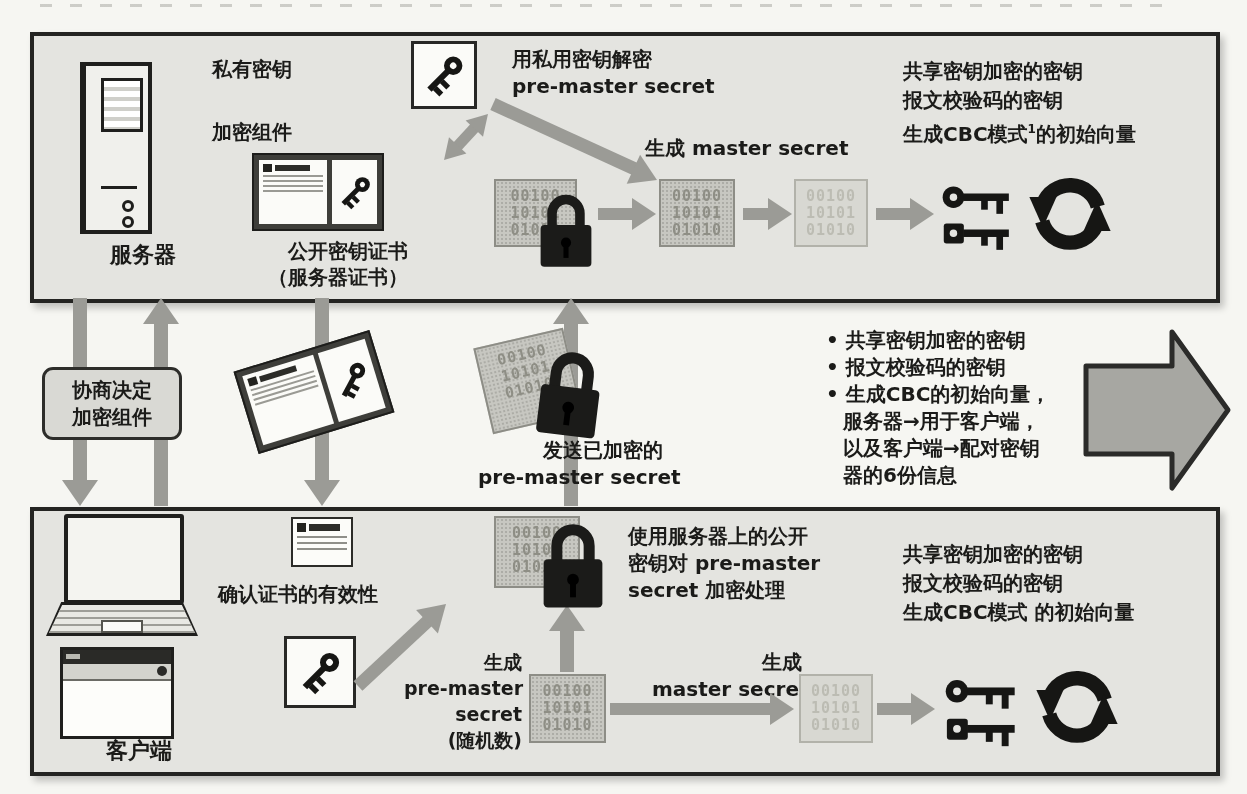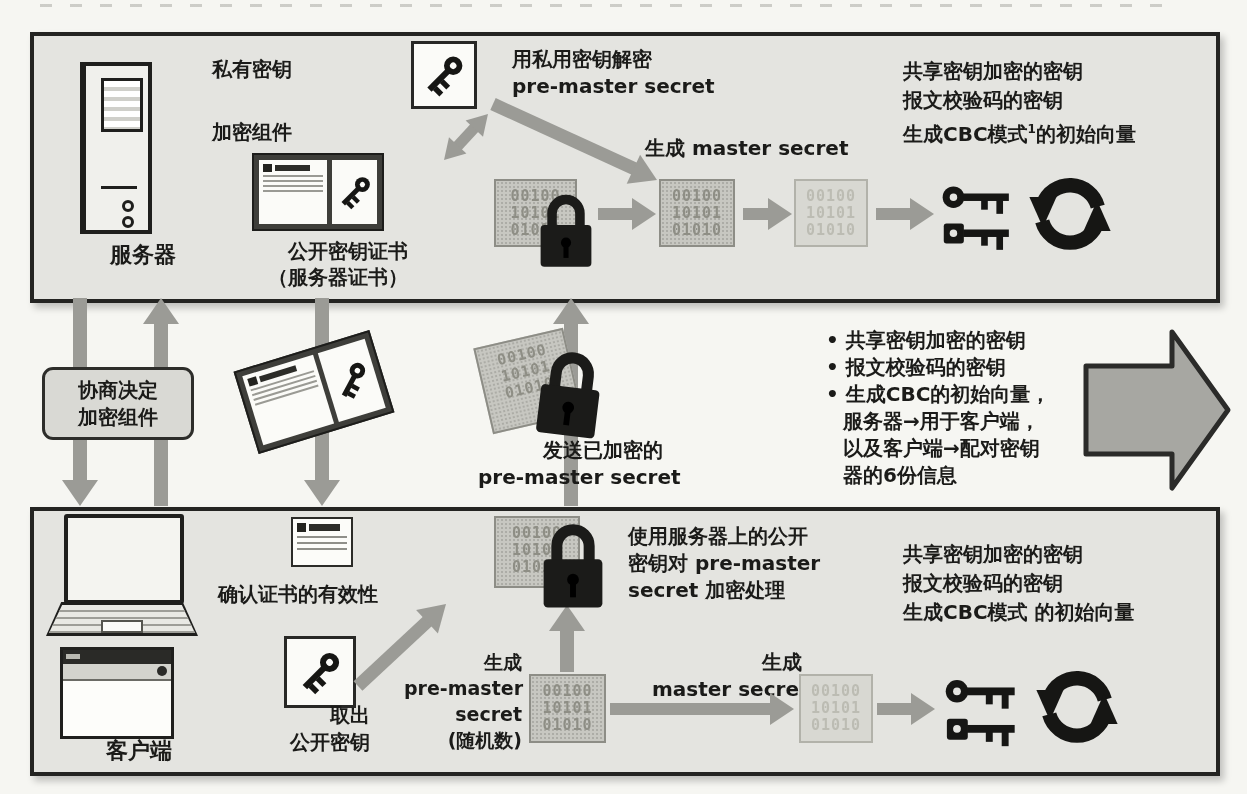--- a/index.html
+++ b/index.html
@@ -248,21 +248,21 @@
   <svg class="abs" style="left:1026px;top:168px;" width="88" height="92">
       <use href="#sym-refresh"></use>
     </svg>
 
   <div class="txt t20" style="left:903px;top:57px;line-height:29px;">
     <div>共享密钥加密的密钥</div>
     <div>报文校验码的密钥</div>
     <div><span>生成CBC模式</span><sup>1</sup><span>的初始向量</span></div>
   </div>
 
-  <div class="negobox" style="left:42px;top:367px;width:152px;height:73px;z-index:3;">
+  <div class="negobox" style="left:42px;top:367px;width:140px;height:73px;z-index:3;">
     <div class="t20" style="font-weight:bold;">协商决定</div>
     <div class="t20" style="font-weight:bold;">加密组件</div>
   </div>
 
 
   <div class="cert rot" style="left:243px;top:349px;width:142px;height:86px;transform:rotate(-17deg);z-index:3;">
     <div class="idcard">
       <div class="row1">
           <i class="emblem"></i>
           <i class="dash"></i>
@@ -330,24 +330,20 @@
       <i class="line"></i>
       <i class="line"></i>
   </div>
   <div class="txt t20" style="left:218px;top:581px;">确认证书的有效性</div>
 
   <div class="keybox" style="left:284px;top:636px;width:72px;height:72px;">
     <svg width="54" height="54">
         <use href="#sym-key"></use>
       </svg>
   </div>
-  <div class="txt t20 center" style="left:240px;top:702px;width:130px;">
-    <div>取出</div>
-    <div>公开密钥</div>
-  </div>
 
   <svg class="abs" style="left:348px;top:586px;" width="120" height="112">
     <line x1="10" y1="100" x2="82" y2="33" stroke="#9b9b96" stroke-width="13"></line>
     <polygon points="98,18 89.9,47.4 68.1,24" fill="#9b9b96"></polygon>
   </svg>
 
   <div class="txt t19 center" style="left:404px;top:649px;width:118px;">
     <div>生成</div>
     <div>pre-master</div>
     <div>secret</div>

